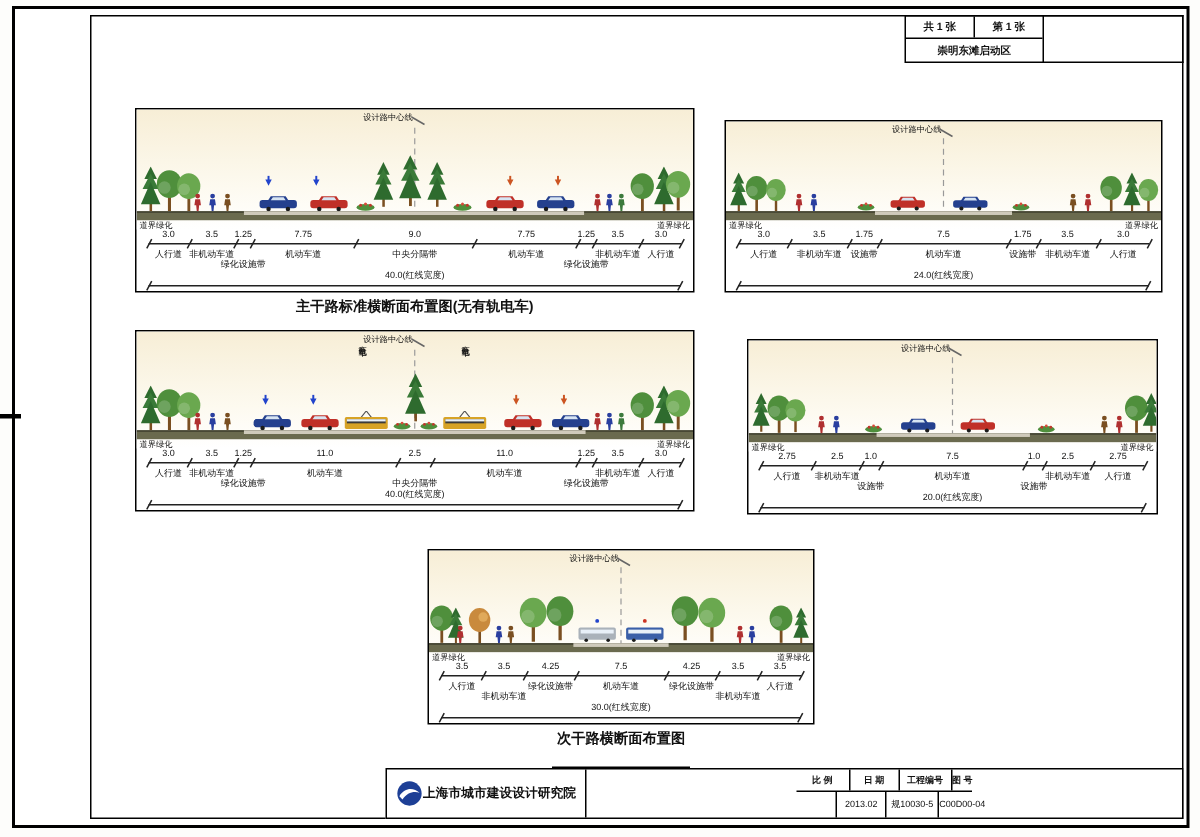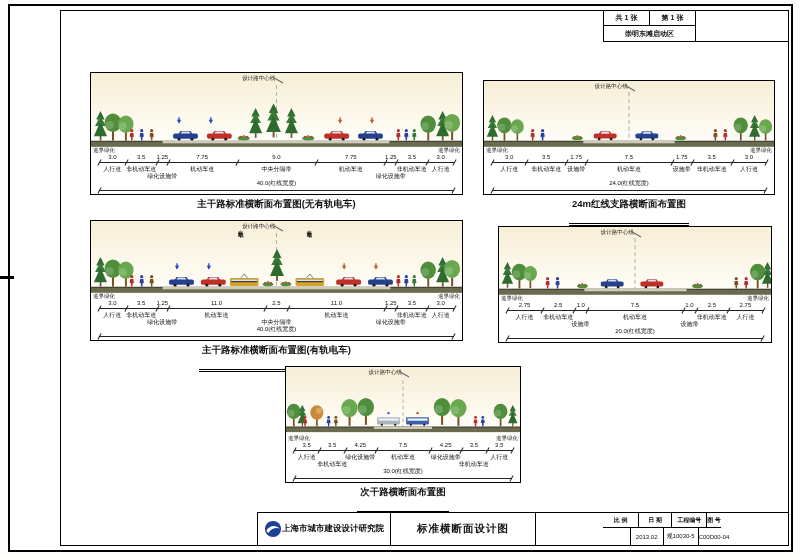--- a/index.html
+++ b/index.html
@@ -315,21 +315,20 @@
           <span class="lab">人行道</span>
         </div>
         <i class="tick" style="left: 87.5%;"></i>
         <i class="tick" style="left: 100%;"></i>
       </div>
     <div class="totalrow">
       <span class="totaltext">24.0(红线宽度)</span>
       <div class="totalline"></div>
     </div>
   </div>
-  <div class="sec-title">24m红线支路横断面布置图</div>
 </div>
 
 <div class="section" style="left:90px;top:220px;width:373px">
   <div class="secbox">
     <div class="scene" style="height:78px">
       <svg viewBox="0 0 373 78">
         <rect x="0" y="66" width="373" height="6" fill="#6a6a4e"></rect>
           <rect x="0" y="66" width="373" height="1" fill="#3f3f2e"></rect>
           <rect x="72" y="66" width="229" height="2.5" fill="#cfcabb"></rect>
         <line x1="186.5" y1="12" x2="186.5" y2="66" stroke="#999" stroke-width="0.8" stroke-dasharray="4 3"></line>
@@ -429,21 +428,20 @@
           <span class="lab">人行道</span>
         </div>
         <i class="tick" style="left: 92.5%;"></i>
         <i class="tick" style="left: 100%;"></i>
       </div>
     <div class="totalrow">
       <span class="totaltext">40.0(红线宽度)</span>
       <div class="totalline"></div>
     </div>
   </div>
-  <div class="sec-title">主干路标准横断面布置图(有轨电车)</div>
 </div>
 
 <div class="section" style="left:498px;top:226px;width:274px">
   <div class="secbox">
     <div class="scene" style="height:74px">
       <svg viewBox="0 0 274 74">
         <rect x="0" y="62" width="274" height="6" fill="#6a6a4e"></rect>
           <rect x="0" y="62" width="274" height="1" fill="#3f3f2e"></rect>
           <rect x="86" y="62" width="103" height="2.5" fill="#cfcabb"></rect>
         <line x1="137" y1="11" x2="137" y2="62" stroke="#999" stroke-width="0.8" stroke-dasharray="4 3"></line>
@@ -513,21 +511,21 @@
         <i class="tick" style="left: 86.25%;"></i>
         <i class="tick" style="left: 100%;"></i>
       </div>
     <div class="totalrow">
       <span class="totaltext">20.0(红线宽度)</span>
       <div class="totalline"></div>
     </div>
   </div>
 </div>
 
-<div class="section" style="left:285px;top:366px;width:236px">
+<div class="section" style="left:285px;top:366px;width:258px">
   <div class="secbox">
     <div class="scene" style="height:74px">
       <svg viewBox="0 0 258 74">
         <rect x="0" y="62" width="258" height="6" fill="#6a6a4e"></rect>
           <rect x="0" y="62" width="258" height="1" fill="#3f3f2e"></rect>
           <rect x="97" y="62" width="64" height="2.5" fill="#cfcabb"></rect>
         <line x1="129" y1="11" x2="129" y2="62" stroke="#999" stroke-width="0.8" stroke-dasharray="4 3"></line>
         <g>
             <use href="#tr" x="0" y="36" width="17" height="26" color="#4f8f3c"></use>
             <use href="#cf" x="12" y="38" width="12" height="24"></use>
@@ -613,21 +611,20 @@
 </div>
 
 <div class="tblock">
   <div class="tb-cell tb-company">
     <svg class="logo" viewBox="0 0 20 20">
         <circle cx="10" cy="10" r="9" fill="#1d3f96"></circle>
         <path d="M2.5 12 C6.5 5.5 13 5.5 17.5 9.5 C13 8 8 9.5 4.8 14.5 Z" fill="#fff"></path>
       </svg>
     <span>上海市城市建设设计研究院</span>
   </div>
-  <div class="tb-cell tb-title">标准横断面设计图</div>
   <div class="tb-cell tb-mini">
     <div class="hrow">
       <span class="mc1">比 例</span>
       <span class="mc2">日 期</span>
       <span class="mc3">工程编号</span>
       <span class="mc4">图 号</span>
     </div>
     <div class="vrow">
       <span class="mc1"></span>
       <span class="mc2">2013.02</span>

